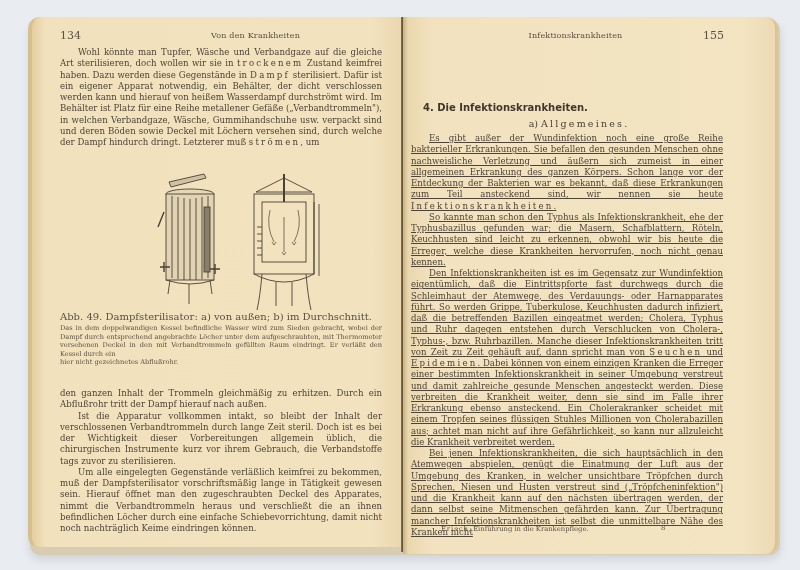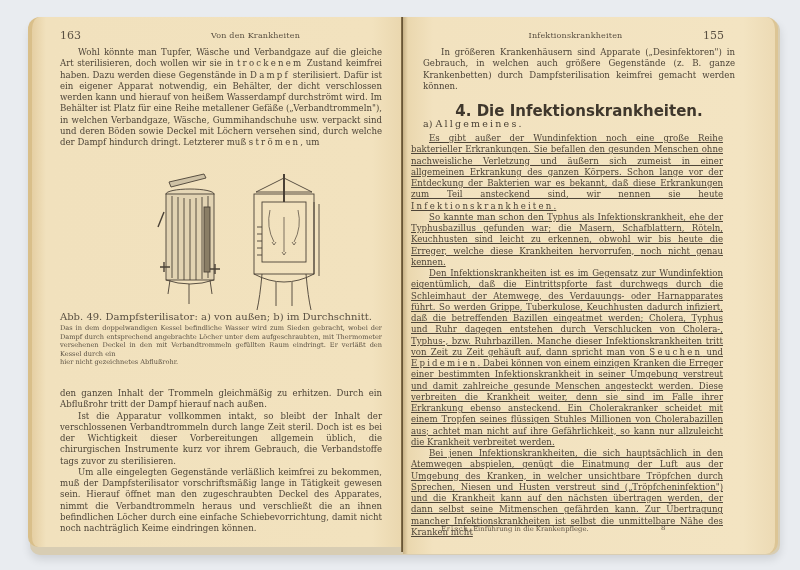--- a/index.html
+++ b/index.html
@@ -46,35 +46,35 @@
     .text p.noindent { text-indent:0; }
     .spaced { letter-spacing:2.2px; }
     .caption {
       position:absolute; font-size:6.6px; line-height:8.4px; color:#5a5042;
       text-align:justify;
     }
     .caption .title { text-align:left; display:block; font-size:10px; margin-bottom:3px; }
     .caption .last { text-align:left; display:block; }
     .section-title {
       position:absolute; font-family:"DejaVu Sans", sans-serif; font-weight:bold;
-      font-size:15px; color:#3f372c; text-align:center;
+      font-size:10px; color:#3f372c; text-align:left;
     }
     .sub-title {
-      position:absolute; font-size:9.5px; color:#4b4236; 
+      position:absolute; font-size:9.5px; color:#4b4236; text-align:center;
     }
     .footer { position:absolute; font-size:6.8px; color:#5a5042; }
     .figure { position:absolute; }
   </style>
 </head>
 <body>
 
 <div class="book-shadow"></div>
 
 <div class="page left">
-  <div class="pageno" style="left:28px;">163</div>
+  <div class="pageno" style="left:28px;">134</div>
   <div class="header" style="left:0; width:375px; text-align:center;padding-left:36px;">Von den Krankheiten</div>
 
   <div class="text" id="left-top" style="left:28px; top:30px; width:322px;">
       <p><span>Wohl könnte man Tupfer, Wäsche und Verbandgaze auf die gleiche Art sterilisieren, doch wollen wir sie in </span><span class="spaced">trockenem</span><span> Zustand keimfrei haben. Dazu werden diese Gegenstände in </span><span class="spaced">Dampf</span><span> sterilisiert. Dafür ist ein eigener Apparat notwendig, ein Behälter, der dicht verschlossen werden kann und hierauf von heißem Wasserdampf durchströmt wird. Im Behälter ist Platz für eine Reihe metallener Gefäße („Verbandtrommeln"), in welchen Verbandgaze, Wäsche, Gummihandschuhe usw. verpackt sind und deren Böden sowie Deckel mit Löchern versehen sind, durch welche der Dampf hindurch dringt. Letzterer muß </span><span class="spaced">strömen</span><span>, um</span></p>
     </div>
 
   <div class="figure" style="left:112px; top:155px; width:180px; height:140px;">
     <svg width="180" height="140" viewBox="0 0 180 140">
       <g fill="none" stroke="#4a4136" stroke-width="0.9">
 
@@ -129,23 +129,20 @@
     <p>Um alle eingelegten Gegenstände verläßlich keimfrei zu bekommen, muß der Dampfsterilisator vorschriftsmäßig lange in Tätigkeit gewesen sein. Hierauf öffnet man den zugeschraubten Deckel des Apparates, nimmt die Verbandtrommeln heraus und verschließt die an ihnen befindlichen Löcher durch eine einfache Schiebevorrichtung, damit nicht noch nachträglich Keime eindringen können.</p>
   </div>
 </div>
 
 <div class="gutter"></div>
 
 <div class="page right">
   <div class="header" style="left:0; width:345px; text-align:center;">Infektionskrankheiten</div>
   <div class="pageno" style="left:300px;">155</div>
 
-  <div class="text" style="left:20px; top:30px; width:312px;">
-    <p>In größeren Krankenhäusern sind Apparate („Desinfektoren") in Gebrauch, in welchen auch größere Gegenstände (z. B. ganze Krankenbetten) durch Dampfsterilisation keimfrei gemacht werden können.</p>
-  </div>
 
   <div class="section-title" style="left:20px; top:85px; width:312px;">4. Die Infektionskrankheiten.</div>
   <div class="sub-title" style="left:20px; top:101px; width:312px;">
     <span>a) </span><span class="spaced">Allgemeines.</span>
   </div>
 
   <div class="text" id="right-body" style="left:8px; top:116px; width:312px;text-decoration:underline;">
       <p><span>Es gibt außer der Wundinfektion noch eine große Reihe bakterieller Erkrankungen. Sie befallen den gesunden Menschen ohne nachweisliche Verletzung und äußern sich zumeist in einer allgemeinen Erkrankung des ganzen Körpers. Schon lange vor der Entdeckung der Bakterien war es bekannt, daß diese Erkrankungen zum Teil ansteckend sind, wir nennen sie heute </span><span class="spaced">Infektionskrankheiten</span><span>.</span></p>
       <p><span>So kannte man schon den Typhus als Infektionskrankheit, ehe der Typhusbazillus gefunden war; die Masern, Schafblattern, Röteln, Keuchhusten sind leicht zu erkennen, obwohl wir bis heute die Erreger, welche diese Krankheiten hervorrufen, noch nicht genau kennen.</span></p>
       <p><span>Den Infektionskrankheiten ist es im Gegensatz zur Wundinfektion eigentümlich, daß die Eintrittspforte fast durchwegs durch die Schleimhaut der Atemwege, des Verdauungs- oder Harnapparates führt. So werden Grippe, Tuberkulose, Keuchhusten dadurch infiziert, daß die betreffenden Bazillen eingeatmet werden; Cholera, Typhus und Ruhr dagegen entstehen durch Verschlucken von Cholera-, Typhus-, bzw. Ruhrbazillen. Manche dieser Infektionskrankheiten tritt von Zeit zu Zeit gehäuft auf, dann spricht man von </span><span class="spaced">Seuchen</span><span> und </span><span class="spaced">Epidemien</span><span>. Dabei können von einem einzigen Kranken die Erreger einer bestimmten Infektionskrankheit in seiner Umgebung verstreut und damit zahlreiche gesunde Menschen angesteckt werden. Diese verbreiten die Krankheit weiter, denn sie sind im Falle ihrer Erkrankung ebenso ansteckend. Ein Cholerakranker scheidet mit einem Tropfen seines flüssigen Stuhles Millionen von Cholerabazillen aus; achtet man nicht auf ihre Gefährlichkeit, so kann nur allzuleicht die Krankheit verbreitet werden.</span></p>

